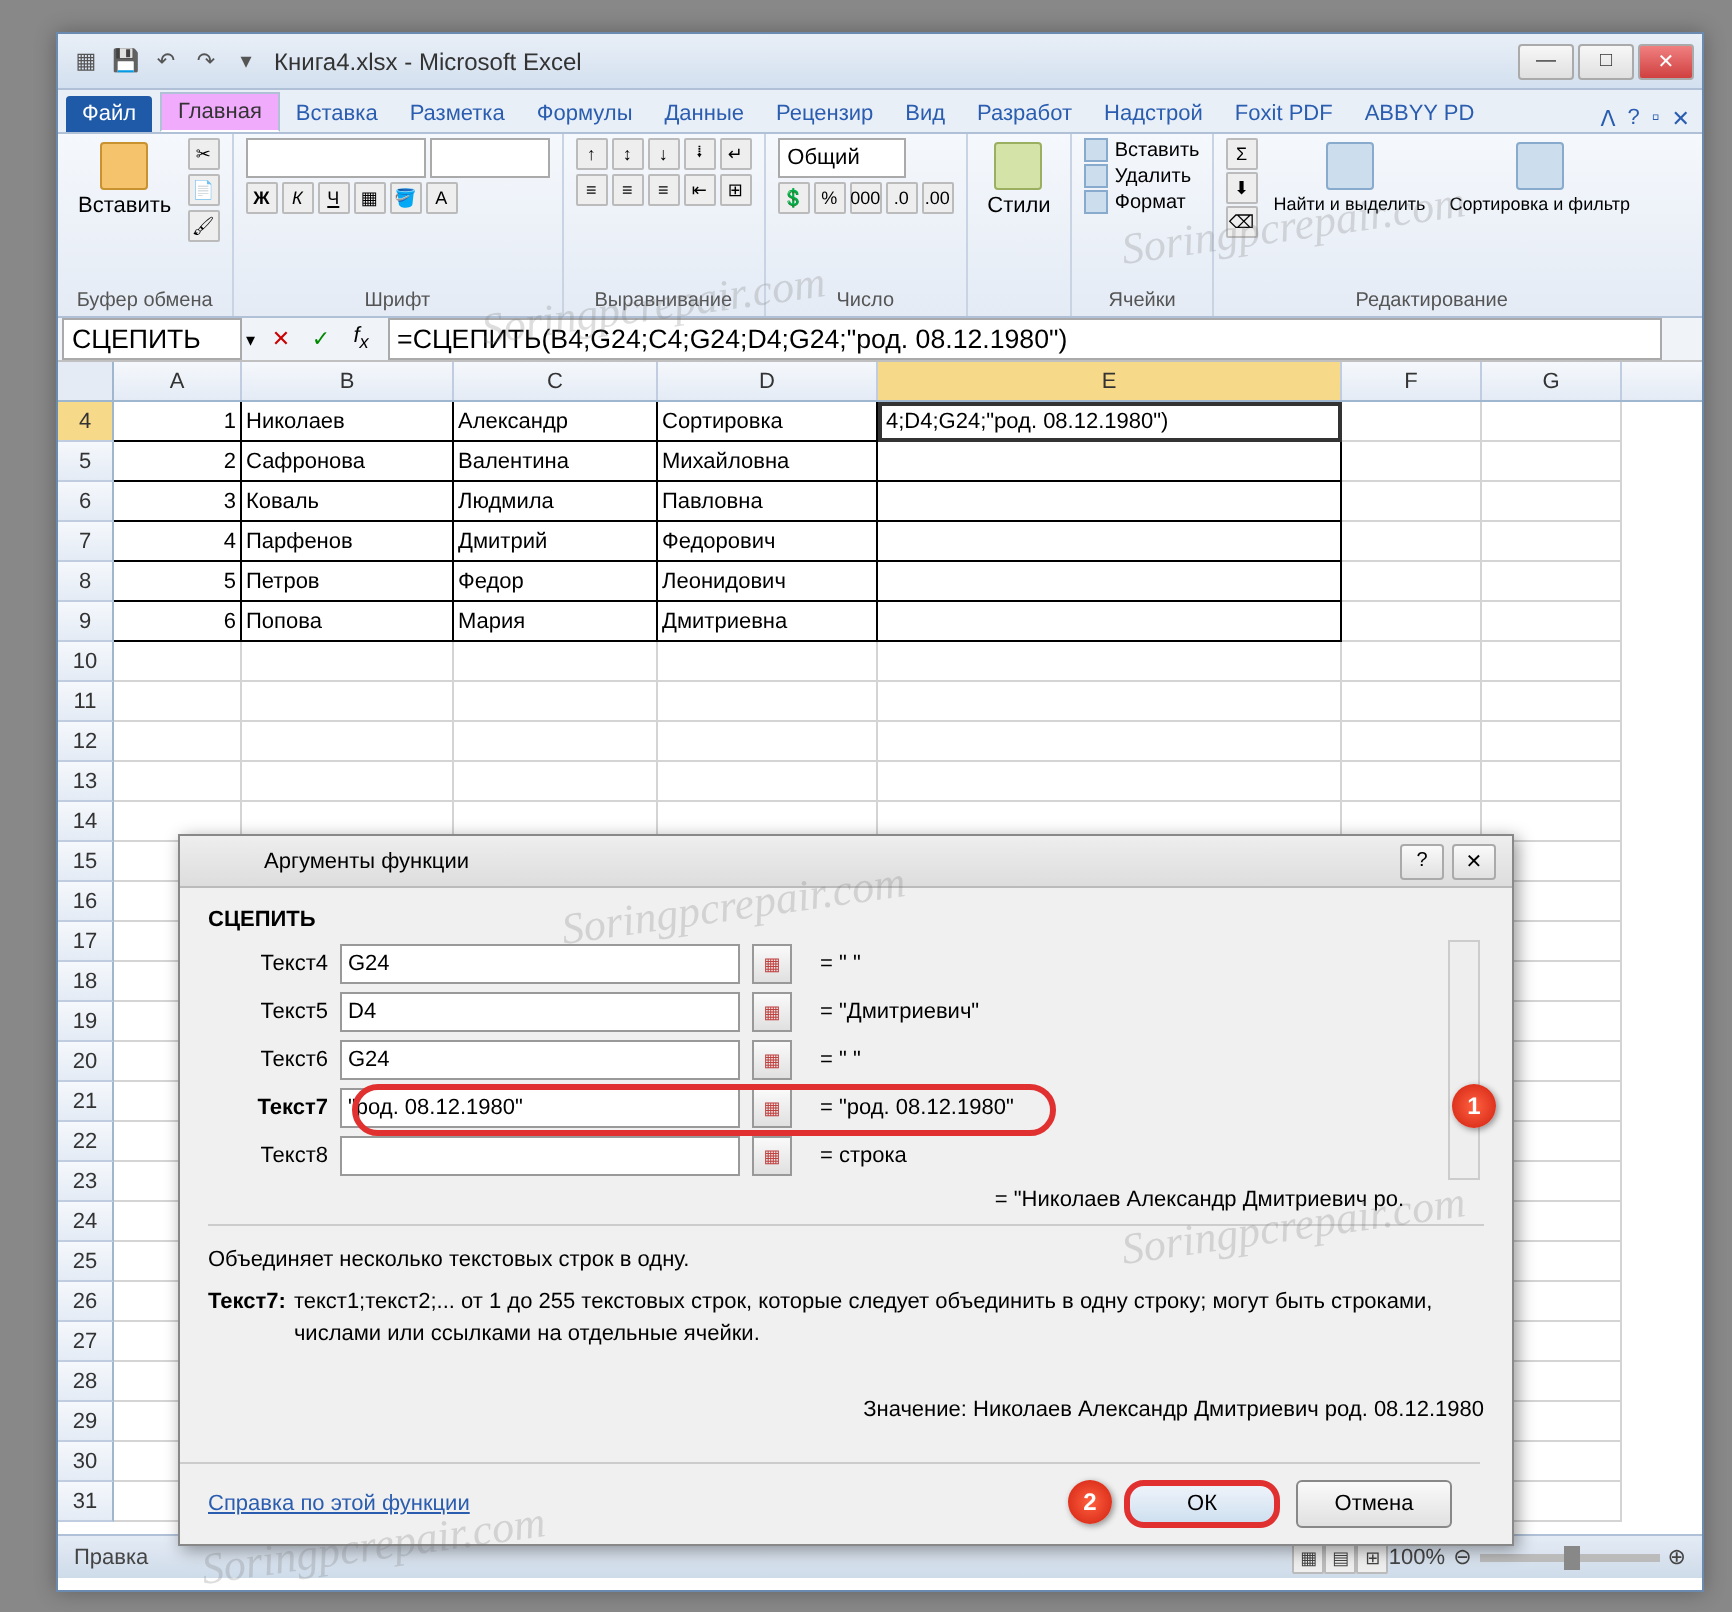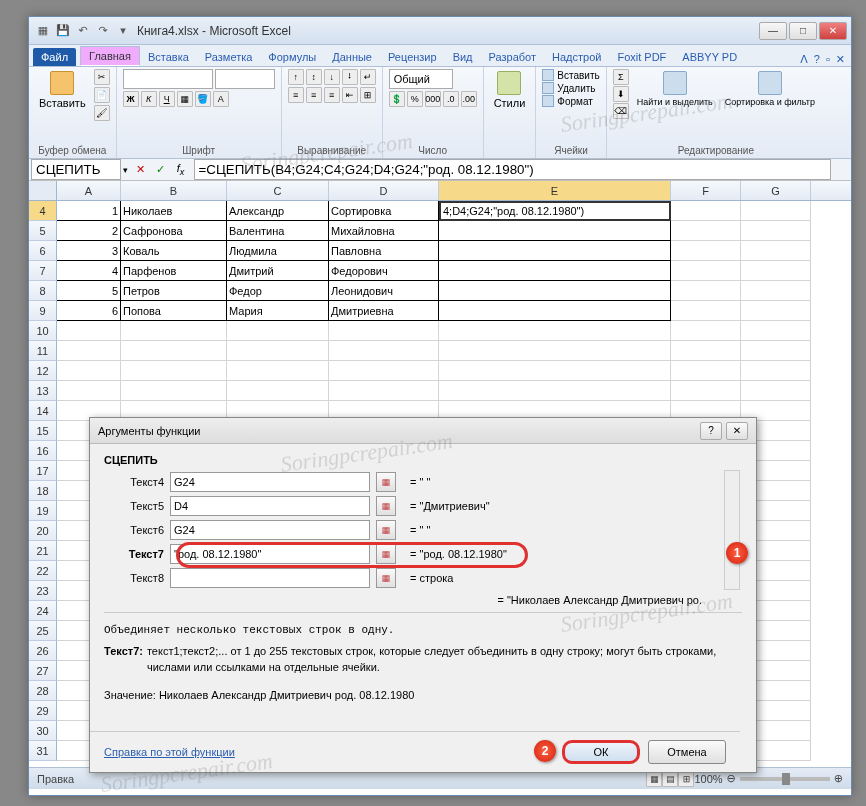--- a/index.html
+++ b/index.html
@@ -44,44 +44,44 @@
 .row { display: flex; height: 20px; font-size: 11px; }
 .row-h { width: 28px; background: linear-gradient(#f5f8fc,#e4ebf5); border-right: 1px solid #9eb6ce; border-bottom: 1px solid #c0cde0; display: flex; align-items: center; justify-content: center; color: #333; cursor: pointer; }
 .row-h.sel { background: #f7d98a; }
 .cell { border-right: 1px solid #d4d4d4; border-bottom: 1px solid #d4d4d4; padding: 0 2px; display: flex; align-items: center; overflow: hidden; white-space: nowrap; }
 .data-row .cell { border-right: 1px solid #000; border-bottom: 1px solid #000; }
 .cell.num { justify-content: flex-end; }
 .cell.active { border: 2px solid #333; }
 .w-a { width: 64px; } .w-b { width: 106px; } .w-c { width: 102px; } .w-d { width: 110px; } .w-e { width: 232px; } .w-f { width: 70px; } .w-g { width: 70px; }
 .dialog { position: absolute; left: 60px; top: 400px; width: 668px; height: 356px; background: #f0f0f0; border: 1px solid #888; box-shadow: 2px 2px 8px rgba(0,0,0,0.4); font-size: 11px; }
 .dlg-title { height: 26px; background: linear-gradient(#eee,#ddd); border-bottom: 1px solid #bbb; display: flex; align-items: center; padding: 0 8px; }
-.dlg-title-text { flex: 1; }
+.dlg-title-text { flex: 1; margin-left: 34px; }
 .dlg-tbtn { width: 22px; height: 18px; border: 1px solid #aaa; background: linear-gradient(#fafafa,#e0e0e0); margin-left: 4px; display: flex; align-items: center; justify-content: center; font-size: 10px; cursor: pointer; border-radius: 2px; }
 .dlg-body { padding: 10px 14px; }
 .fn-name { font-weight: bold; margin-bottom: 4px; }
 .arg-area { border-bottom: 1px solid #ccc; padding-bottom: 6px; position: relative; }
 .arg-row { display: flex; align-items: center; gap: 6px; height: 24px; }
 .arg-label { width: 60px; text-align: right; }
 .arg-label.bold { font-weight: bold; }
 .arg-input { width: 200px; height: 20px; border: 1px solid #999; background: #fff; padding: 0 3px; font-size: 11px; }
 .ref-btn { width: 20px; height: 20px; border: 1px solid #999; background: linear-gradient(#fafafa,#e0e0e0); cursor: pointer; font-size: 9px; color: #c04040; display: flex; align-items: center; justify-content: center; }
 .arg-result { flex: 1; padding-left: 8px; }
 .highlight-row { position: absolute; border: 3px solid #e03030; border-radius: 14px; left: 72px; top: 72px; width: 352px; height: 26px; pointer-events: none; }
 .callout { position: absolute; width: 22px; height: 22px; border-radius: 50%; background: radial-gradient(#ff6040,#d02010); color: #fff; font-weight: bold; display: flex; align-items: center; justify-content: center; font-size: 12px; box-shadow: 1px 1px 3px rgba(0,0,0,0.4); }
 .scroll-area { position: absolute; right: 2px; top: 0; width: 16px; height: 120px; background: #eee; border: 1px solid #ccc; }
 .desc { margin-top: 10px; line-height: 1.4; }
-.desc-main { margin-bottom: 6px; font-family: Liberation Mono, monospace;}
+.desc-main { margin-bottom: 6px;}
 .desc-detail { display: flex; gap: 4px; }
 .desc-detail b { font-weight: bold; }
 .dlg-footer { position: absolute; bottom: 0; left: 0; right: 16px; border-top: 1px solid #ccc; padding: 8px 14px; display: flex; align-items: center; }
 .help-link { color: #2a5db0; text-decoration: underline; cursor: pointer; }
 .dlg-btns { margin-left: auto; display: flex; gap: 8px; position: relative; }
 .dlg-btn { width: 78px; height: 24px; border: 1px solid #888; background: linear-gradient(#fafafa,#e0e0e0); border-radius: 3px; cursor: pointer; font-size: 11px; }
 .dlg-btn.ok { border: 3px solid #e03030; border-radius: 10px; background: linear-gradient(#eef3fa,#cfe0f0); }
-.result-row { margin-top: 14px; }
+.result-row { margin-top: 24px; text-align: right; }
 .statusbar { height: 22px; background: linear-gradient(#e4ebf5,#cedbe9); border-top: 1px solid #b0c0d6; display: flex; align-items: center; font-size: 11px; padding: 0 8px; color: #444; }
 .status-spacer { flex: 1; }
 .zoom { display: flex; align-items: center; gap: 4px; }
 .zoom-track { width: 90px; height: 4px; background: #bbb; position: relative; }
 .zoom-thumb { position: absolute; left: 42px; top: -4px; width: 8px; height: 12px; background: #888; }
 .watermark { position: absolute; color: rgba(120,120,120,0.25); font-size: 22px; font-style: italic; font-family: cursive; transform: rotate(-8deg); pointer-events: none; }
 </style>
 </head>
 <body>
 

